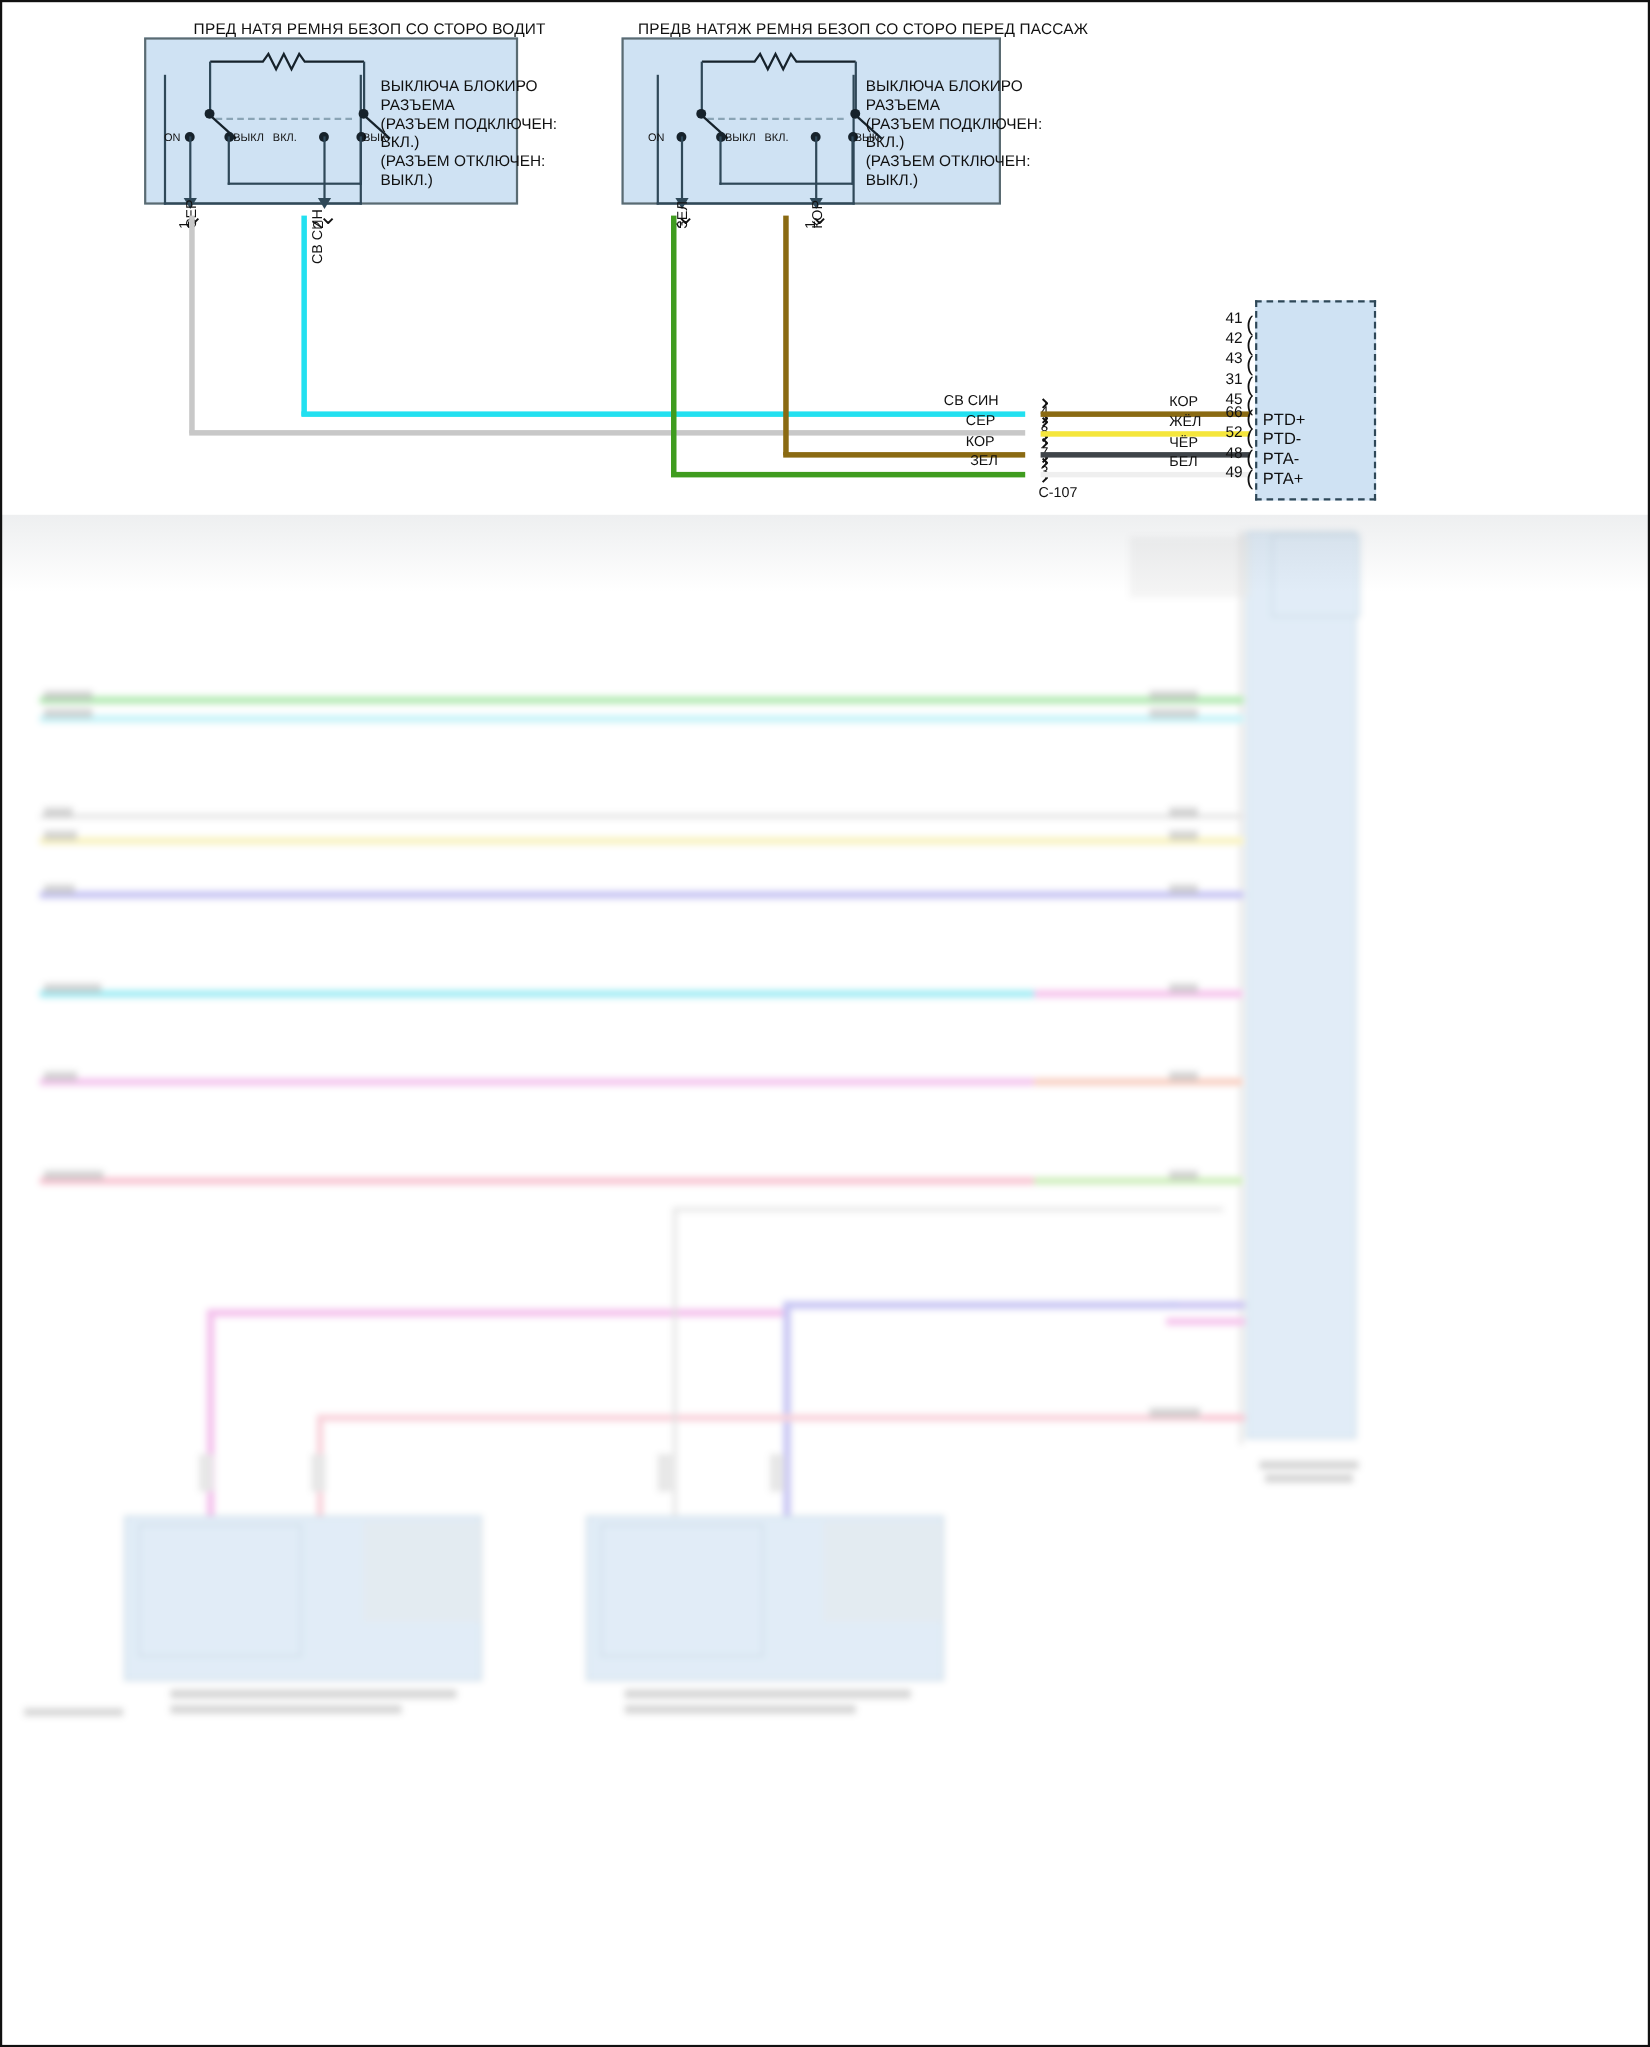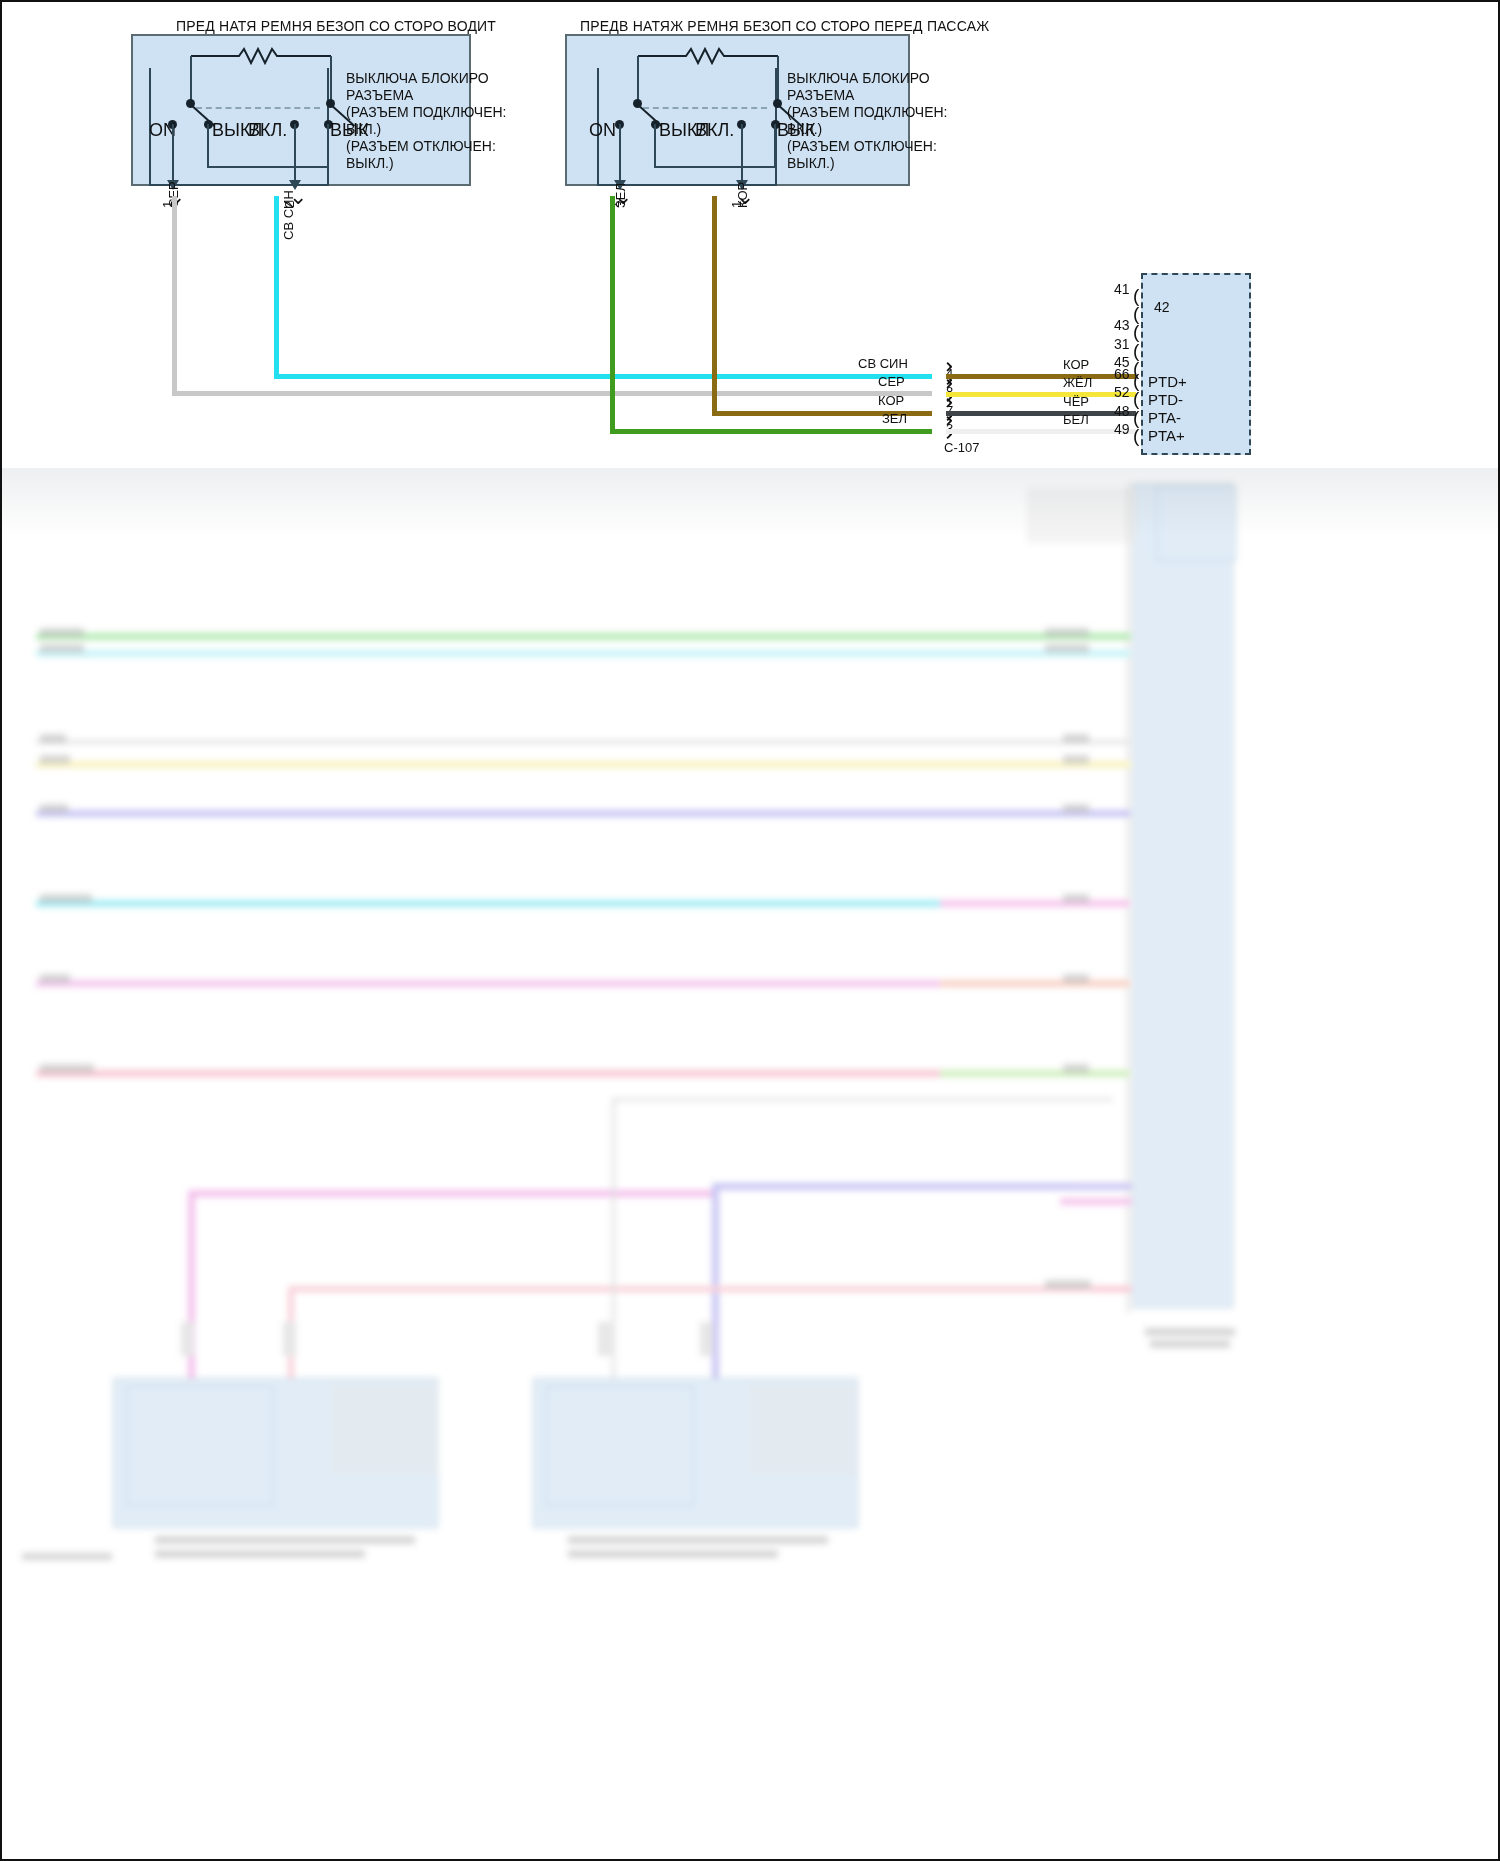--- a/index.html
+++ b/index.html
@@ -6,21 +6,21 @@
   body{font-family:"Liberation Sans",sans-serif;}
   #page{position:relative;width:1500px;height:1861px;background:#ffffff;overflow:hidden;}
 
   
   #top-layer{position:absolute;left:0;top:0;width:1500px;height:560px;z-index:5;}
 
   .comp-box{position:absolute;background:#cfe2f3;border:2px solid #5a6b72;box-sizing:border-box;}
   .inner-box{position:absolute;border:2px solid #2f4858;border-top:none;box-sizing:border-box;}
   .title{position:absolute;font-size:14px;color:#111;white-space:nowrap;letter-spacing:.2px;}
   .note{position:absolute;font-size:14px;color:#111;line-height:17px;white-space:pre;}
-  .sw-label{position:absolute;font-size:18px;color:#111;white-space:nowrap;text-align:center;}
+  .sw-label{position:absolute;font-size:10px;color:#111;white-space:nowrap;text-align:center;}
 
   .ln{position:absolute;background:#2f4858;}
   .ln.h{height:2px;}
   .ln.v{width:2px;}
   .dash-h{position:absolute;height:0;border-top:2px dashed #8aa4b5;}
   .dot{position:absolute;width:9px;height:9px;border-radius:50%;background:#16222b;}
   .diag{position:absolute;height:2px;background:#16222b;transform-origin:left center;}
 
   .arrow{position:absolute;width:0;height:0;border-left:6px solid transparent;border-right:6px solid transparent;border-top:10px solid #2f4858;}
 
@@ -261,21 +261,21 @@
     <div class="wire h" style="left:946px;top:429px;width:190px;background:#efefef;"></div>
 
     <div class="wlbl" style="left:1063px;top:357px;">КОР</div>
     <div class="wlbl" style="left:1063px;top:375px;">ЖЁЛ</div>
     <div class="wlbl" style="left:1063px;top:394px;">ЧЁР</div>
     <div class="wlbl" style="left:1063px;top:412px;">БЕЛ</div>
 
     <div class="mod" style="left:1141px;top:273px;width:110px;height:182px;"></div>
 
     <div class="mod-pin" style="left:1114px;top:281px;">41</div>
-    <div class="mod-pin" style="left:1114px;top:299px;margin-left:40px;">42</div>
+    <div class="mod-pin" style="left:1114px;top:299px;">42</div>
     <div class="mod-pin" style="left:1114px;top:317px;">43</div>
     <div class="mod-pin" style="left:1114px;top:336px;">31</div>
     <div class="mod-pin" style="left:1114px;top:354px;">45</div>
     <div class="mod-pin" style="left:1114px;top:366px;">66</div>
     <div class="mod-pin" style="left:1114px;top:384px;">52</div>
     <div class="mod-pin" style="left:1114px;top:403px;">48</div>
     <div class="mod-pin" style="left:1114px;top:421px;">49</div>
 
     <div class="brace" style="left:1133px;top:286px;">(</div>
     <div class="brace" style="left:1133px;top:304px;">(</div>

